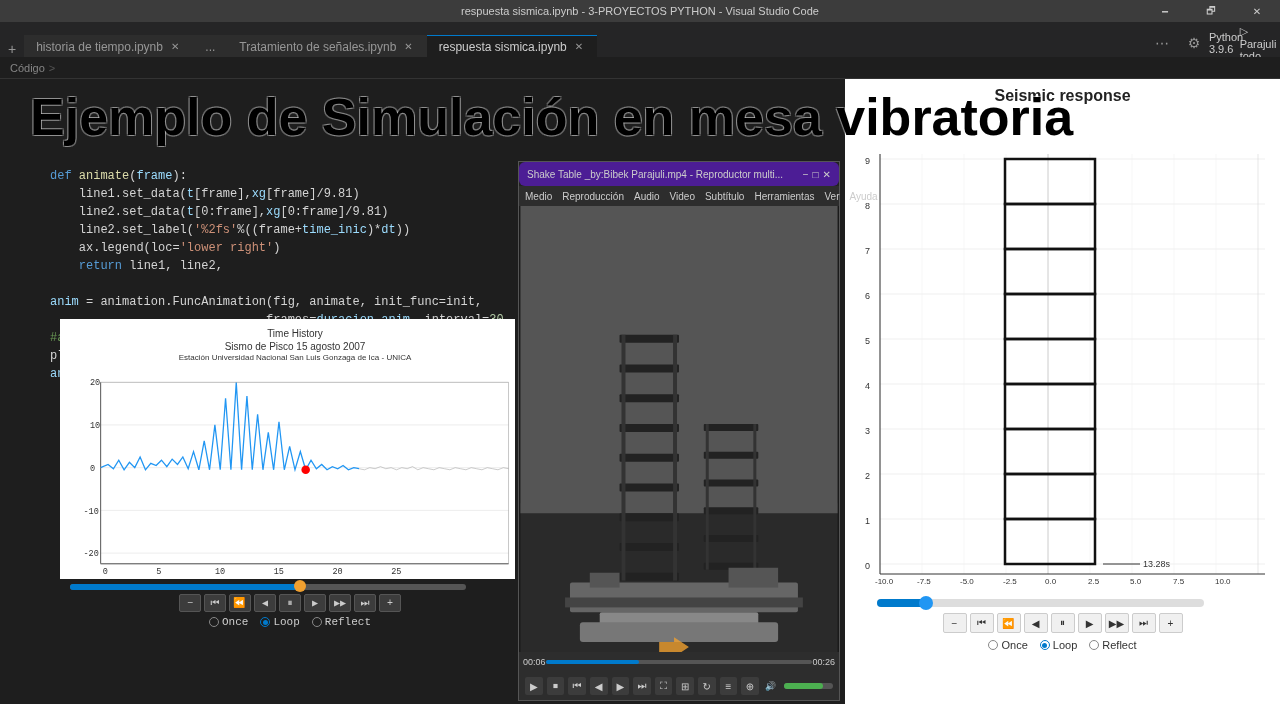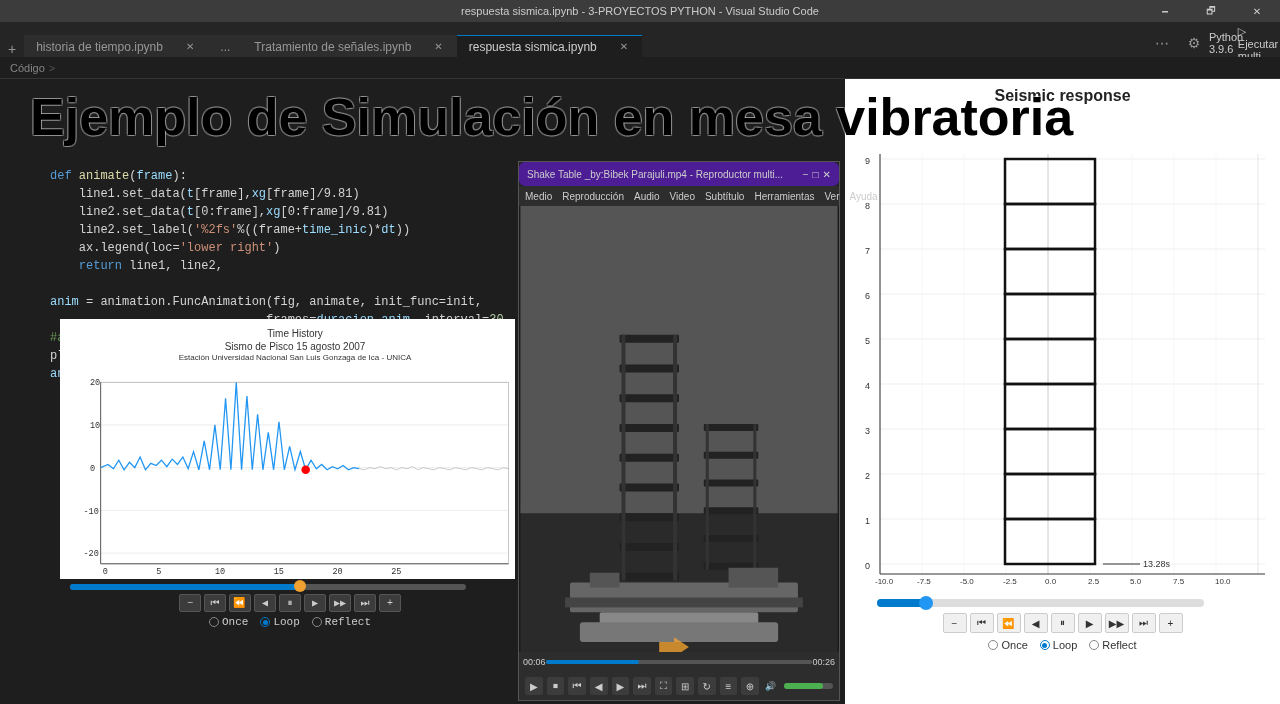--- a/index.html
+++ b/index.html
@@ -54,21 +54,21 @@
       align-items: flex-end;
       padding-left: 0;
       position: relative;
       z-index: 100;
     }
     .tab {
       height: 22px;
       padding: 0 12px;
       display: flex;
       align-items: center;
-      gap: 21px;
+      gap: 6px;
       font-size: 12px;
       color: #969696;
       background: #2d2d2d;
       border-top: 1px solid transparent;
       cursor: pointer;
       white-space: nowrap;
       position: relative;
     }
     .tab.active {
       color: #cccccc;
@@ -480,21 +480,21 @@
     <span class="close-tab">✕</span>
   </div>
   <div class="tab active">
     <span>respuesta sismica.ipynb</span>
     <span class="close-tab">✕</span>
   </div>
   <div class="tab-actions">
     <div class="tab-action-btn">⋯</div>
     <div class="tab-action-btn">⚙</div>
     <div class="tab-action-btn" style="font-size:11px;color:#ccc;">Python 3.9.6</div>
-    <div class="tab-action-btn" style="font-size:11px;color:#ccc;">▷ Ejecutar multi</div>
+    <div class="tab-action-btn" style="font-size:11px;color:#ccc;">▷ Parajuli todo</div>
   </div>
 </div>
 
 <div class="breadcrumb-bar">
   <span>Código</span>
   <span style="color:#555;">&gt;</span>
 </div>
 
 <div class="main-content">
 

